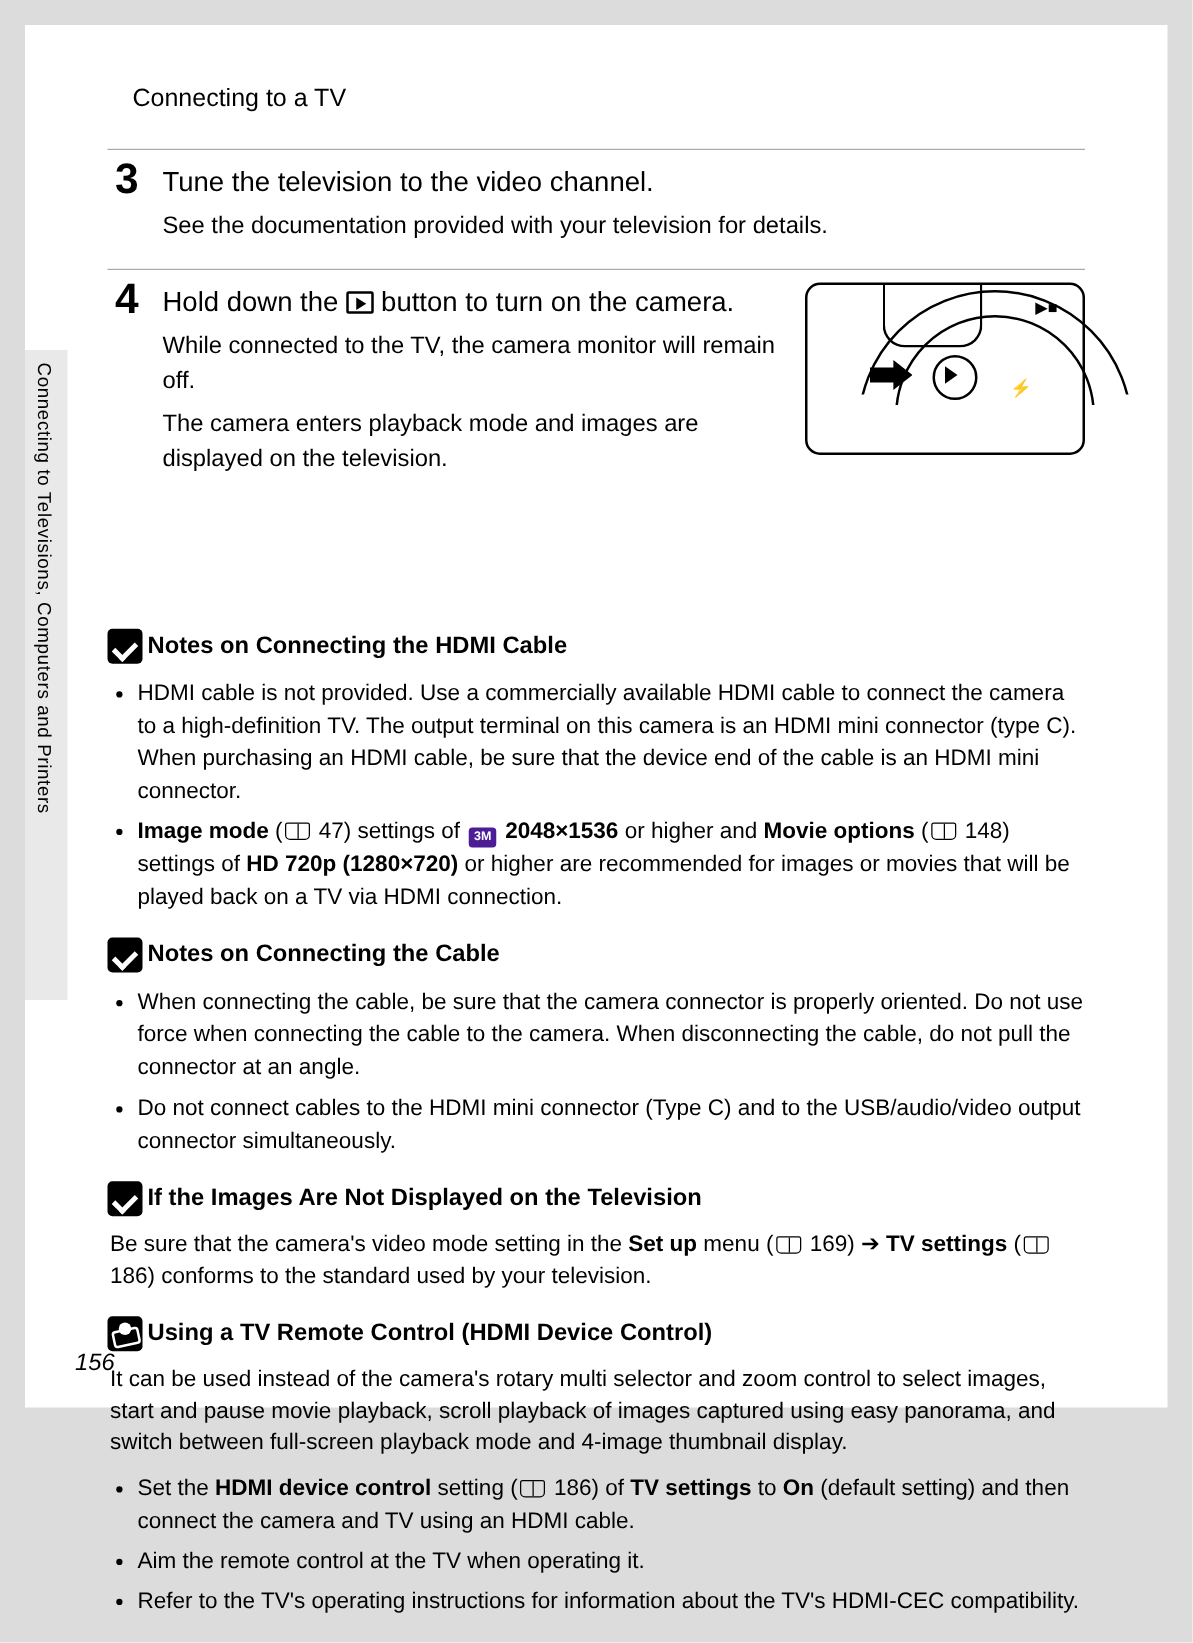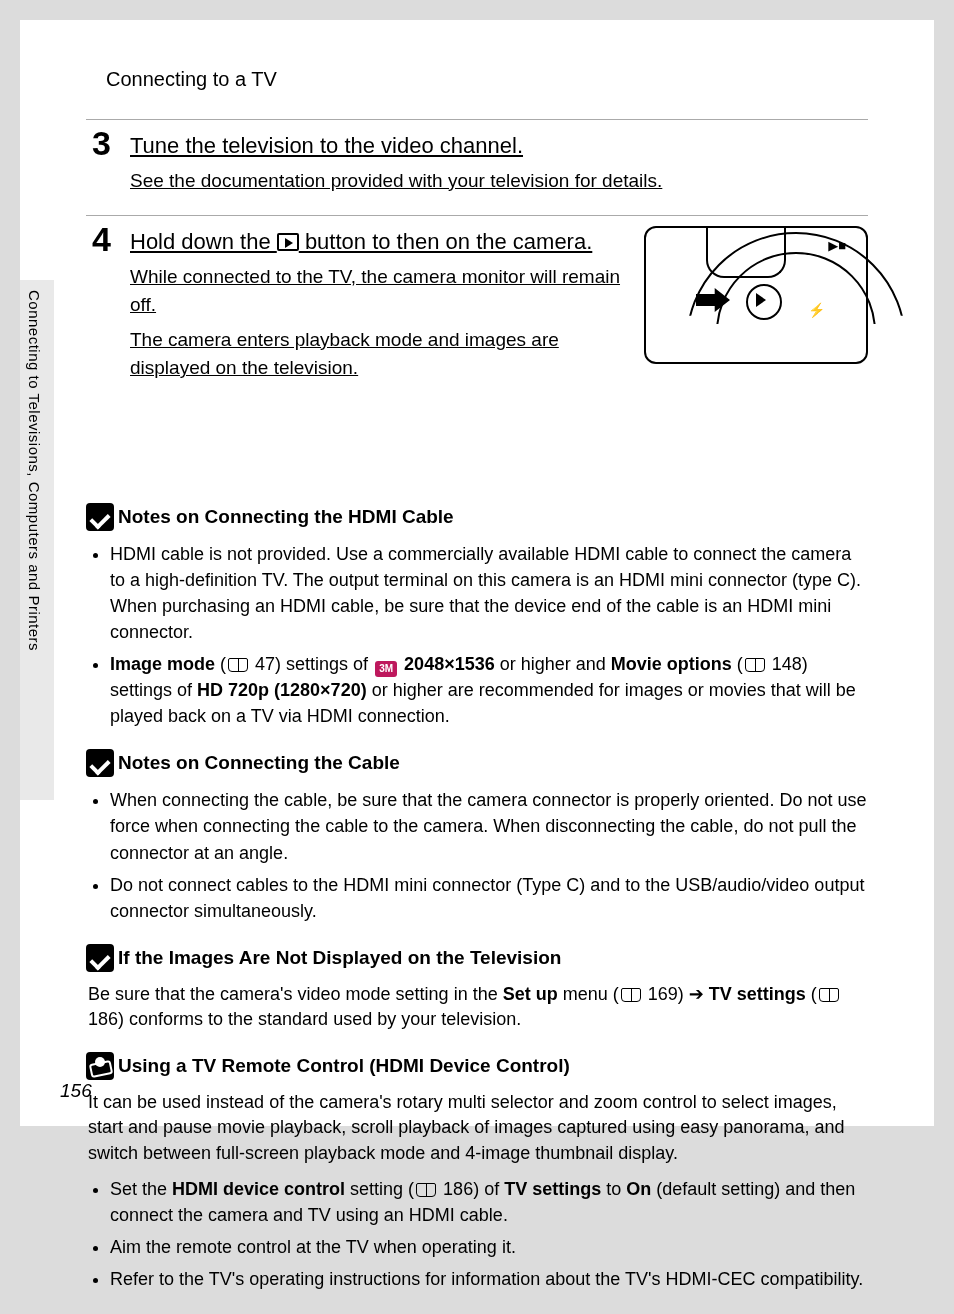--- a/index.html
+++ b/index.html
@@ -40,21 +40,21 @@
     border-top: 1px solid #aaa;
     padding: 12px 0 14px 0;
     position: relative;
   }
   .step-num {
     position: absolute;
     left: 6px; top: 4px;
     font-size: 34px;
     font-weight: bold;
   }
-  .step-body { margin-left: 44px; text-decoration: underline; }
+  .step-body { margin-left: 44px; }
   .step-title { font-size: 22px; margin-bottom: 6px; line-height: 1.3; }
   .step-text { font-size: 19px; line-height: 1.5; margin-bottom: 6px; }
   .play-icon {
     display: inline-block;
     border: 2px solid #000;
     border-radius: 2px;
     width: 22px; height: 18px;
     vertical-align: -2px;
     position: relative;
   }
@@ -110,21 +110,21 @@
   .note-body { font-size:18px; line-height:1.4; padding-left:2px; }
   ul.bullets { list-style: disc; padding-left: 24px; }
   ul.bullets li { margin-bottom: 6px; font-size:18px; line-height:1.45; }
   .book-icon {
     display:inline-block; width:20px; height:14px;
     border:1.5px solid #000; border-radius:2px 2px 4px 4px;
     vertical-align:-2px; position:relative; margin:0 2px;
   }
   .book-icon::after { content:""; position:absolute; left:50%; top:0; bottom:0; width:1px; background:#000; }
   .mode-icon {
-    display:inline-block; width:22px; height:16px; background:#be185d; color:#fff;
+    display:inline-block; width:22px; height:16px; background:#4c1d95; color:#fff;
     font-size:10px; font-weight:bold; text-align:center; line-height:16px;
     border-radius:3px; vertical-align:-2px; margin:0 2px;
   }
   b { font-weight:bold; }
   .pagenum {
     position:absolute; left:40px; bottom:24px; font-size:19px; font-style:italic;
   }
 </style>
 </head>
 <body>
@@ -146,21 +146,21 @@
         <div class="step-title">Tune the television to the video channel.</div>
         <div class="step-text">See the documentation provided with your television for details.</div>
       </div>
     </div>
 
     <div class="step">
       <div class="step-num">4</div>
       <div class="step-body step4-row">
         <div class="step4-text">
           <div class="step-title">
-            <span>Hold down the </span><span class="play-icon"></span><span> button to then on the camera.</span>
+            <span>Hold down the </span><span class="play-icon"></span><span> button to turn on the camera.</span>
           </div>
           <div class="step-text">While connected to the TV, the camera monitor will remain off.</div>
           <div class="step-text">The camera enters playback mode and images are displayed on the television.</div>
         </div>
         <div class="camera-fig">
           <div class="topline"></div>
           <div class="topicon">▶■</div>
           <div class="arc2"></div>
           <div class="arc1"></div>
           <div class="btn-circ"></div>

